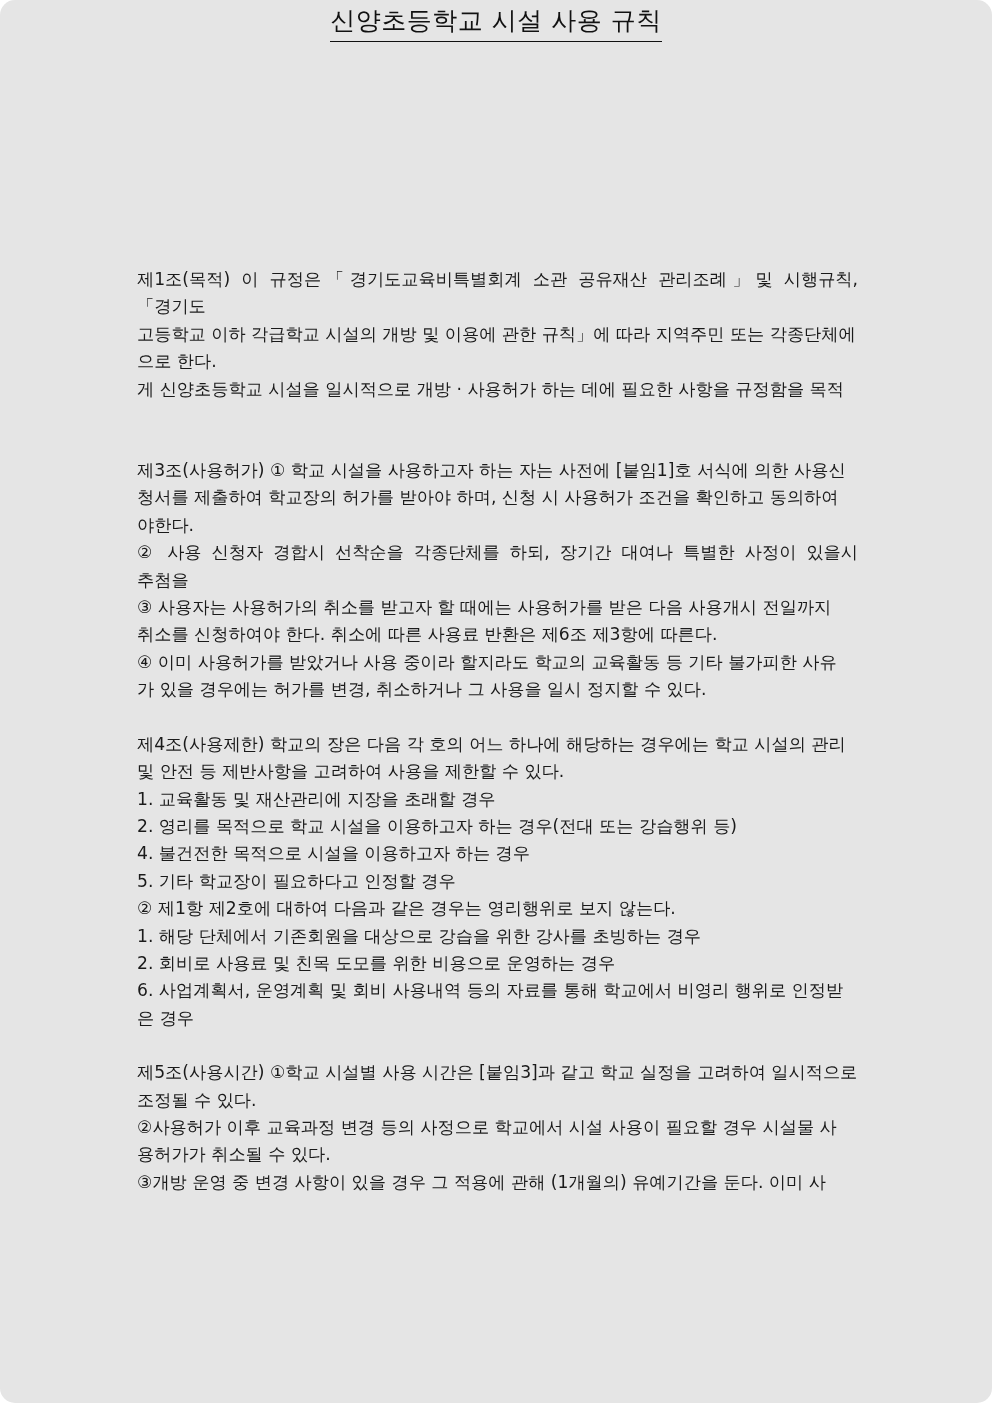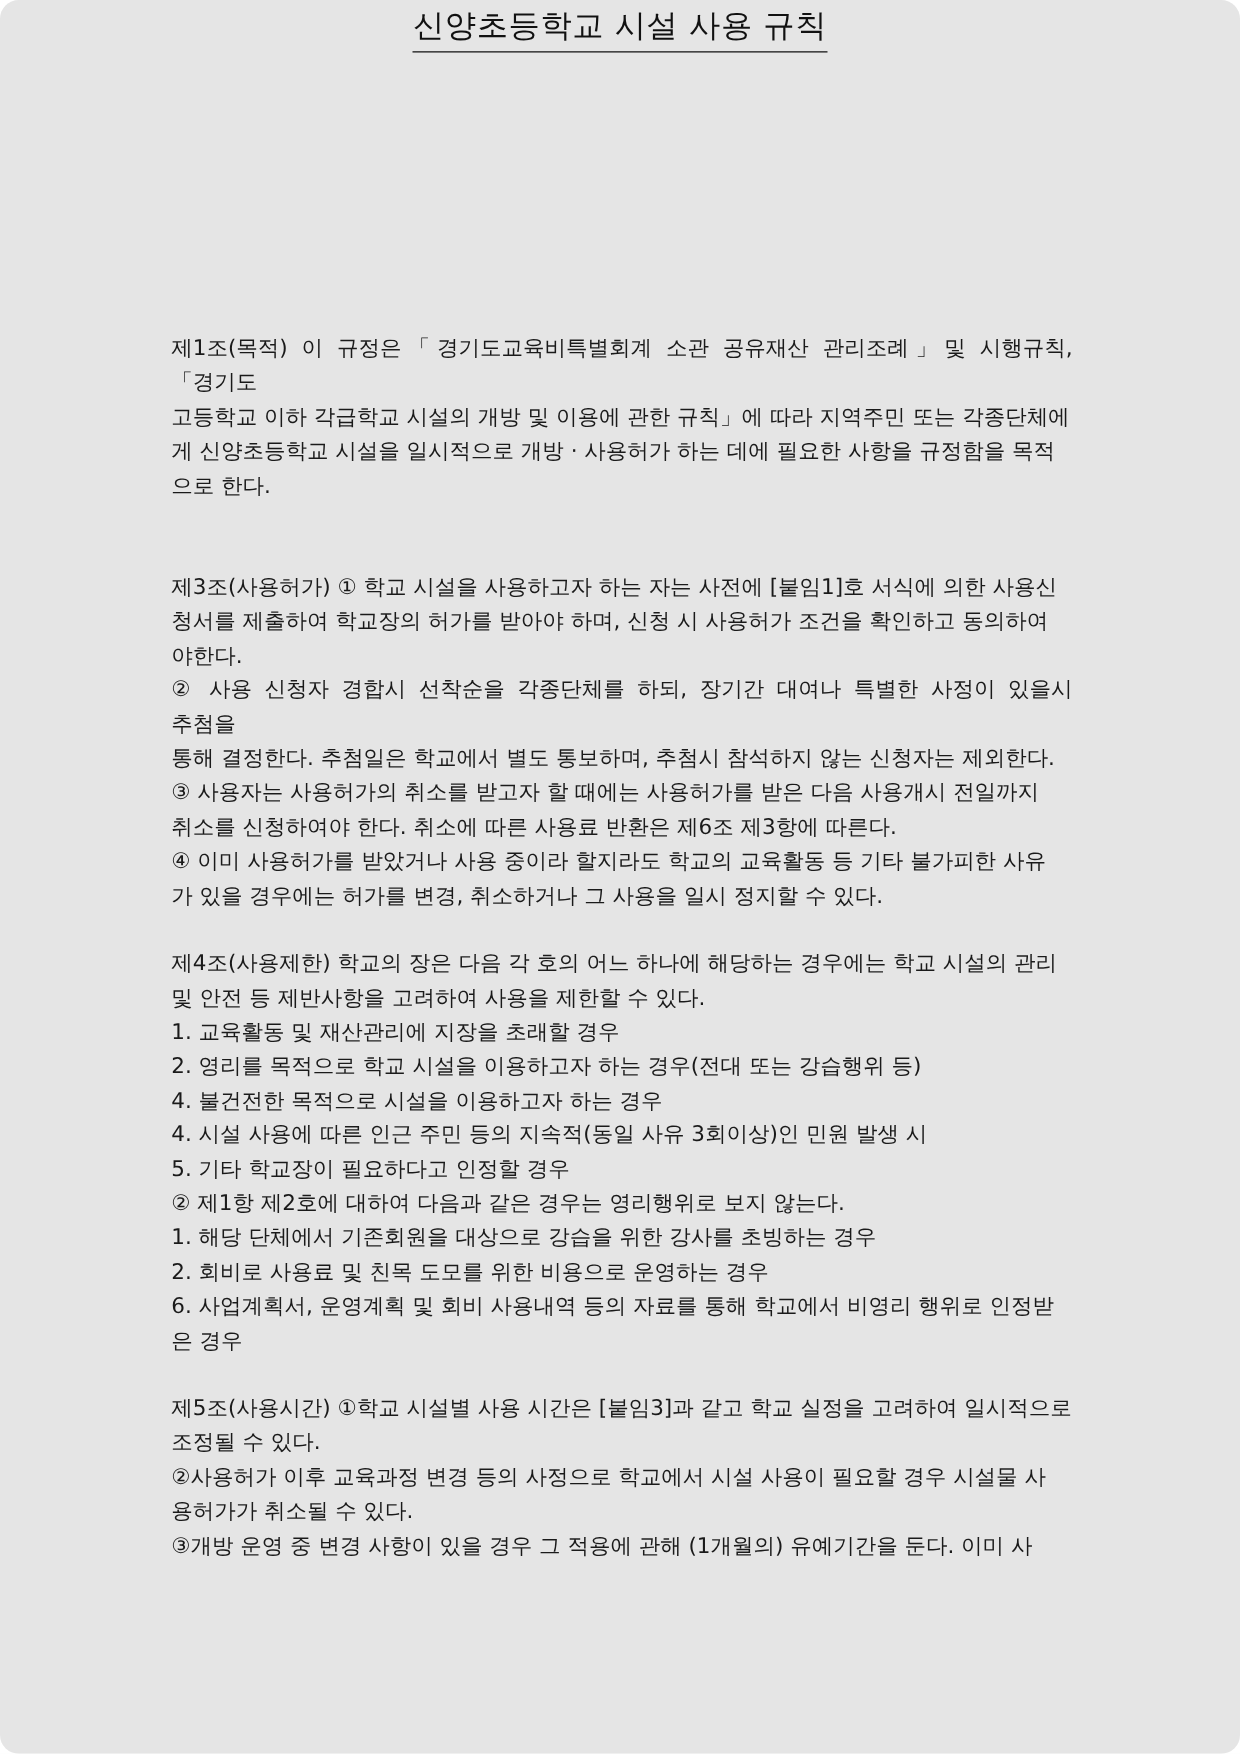--- a/index.html
+++ b/index.html
@@ -70,50 +70,48 @@
 
   <div class="doc-title">
     <span class="title-text">신양초등학교 시설 사용 규칙</span>
   </div>
 
   <div class="doc-body" style="top:266px;">
 
     <div class="article">
       <p class="line">제1조(목적) 이 규정은「경기도교육비특별회계 소관 공유재산 관리조례」및 시행규칙,「경기도</p>
       <p class="line">고등학교 이하 각급학교 시설의 개방 및 이용에 관한 규칙」에 따라 지역주민 또는 각종단체에</p>
+      <p class="line nojust">으로 한다.</p>
       <p class="line">게 신양초등학교 시설을 일시적으로 개방 · 사용허가 하는 데에 필요한 사항을 규정함을 목적</p>
-      <p class="line nojust">으로 한다.</p>
     </div>
 
     <div class="spacer-md"></div>
 
 
     <div class="spacer-md"></div>
 
     <div class="article">
       <p class="line">제3조(사용허가) ① 학교 시설을 사용하고자 하는 자는 사전에 [붙임1]호 서식에 의한 사용신</p>
       <p class="line">청서를 제출하여 학교장의 허가를 받아야 하며, 신청 시 사용허가 조건을 확인하고 동의하여</p>
       <p class="line nojust">야한다.</p>
       <p class="line">② 사용 신청자 경합시 선착순을 각종단체를 하되, 장기간 대여나 특별한 사정이 있을시 추첨을</p>
-      <p class="line">통해 결정한다. 추첨일은 학교에서 별도 통보하며, 추첨시 참석하지 않는 신청자는 제외한다.</p>
       <p class="line">③ 사용자는 사용허가의 취소를 받고자 할 때에는 사용허가를 받은 다음 사용개시 전일까지</p>
       <p class="line nojust">취소를 신청하여야 한다. 취소에 따른 사용료 반환은 제6조 제3항에 따른다.</p>
       <p class="line">④ 이미 사용허가를 받았거나 사용 중이라 할지라도 학교의 교육활동 등 기타 불가피한 사유</p>
       <p class="line nojust">가 있을 경우에는 허가를 변경, 취소하거나 그 사용을 일시 정지할 수 있다.</p>
     </div>
 
     <div class="spacer-md"></div>
 
     <div class="article">
       <p class="line">제4조(사용제한) 학교의 장은 다음 각 호의 어느 하나에 해당하는 경우에는 학교 시설의 관리</p>
       <p class="line nojust">및 안전 등 제반사항을 고려하여 사용을 제한할 수 있다.</p>
       <p class="line nojust">1. 교육활동 및 재산관리에 지장을 초래할 경우</p>
       <p class="line nojust">2. 영리를 목적으로 학교 시설을 이용하고자 하는 경우(전대 또는 강습행위 등)</p>
       <p class="line nojust">4. 불건전한 목적으로 시설을 이용하고자 하는 경우</p>
-      <p class="line nojust">4. 시설 사용에 따른 인근 주민 등의 지속적(동일 사유 3회이상)인 민원 발생 시</p>
       <p class="line nojust">5. 기타 학교장이 필요하다고 인정할 경우</p>
       <p class="line nojust">② 제1항 제2호에 대하여 다음과 같은 경우는 영리행위로 보지 않는다.</p>
       <p class="line nojust">1. 해당 단체에서 기존회원을 대상으로 강습을 위한 강사를 초빙하는 경우</p>
       <p class="line nojust">2. 회비로 사용료 및 친목 도모를 위한 비용으로 운영하는 경우</p>
       <p class="line">6. 사업계획서, 운영계획 및 회비 사용내역 등의 자료를 통해 학교에서 비영리 행위로 인정받</p>
       <p class="line nojust">은 경우</p>
     </div>
 
     <div class="spacer-md"></div>
 

